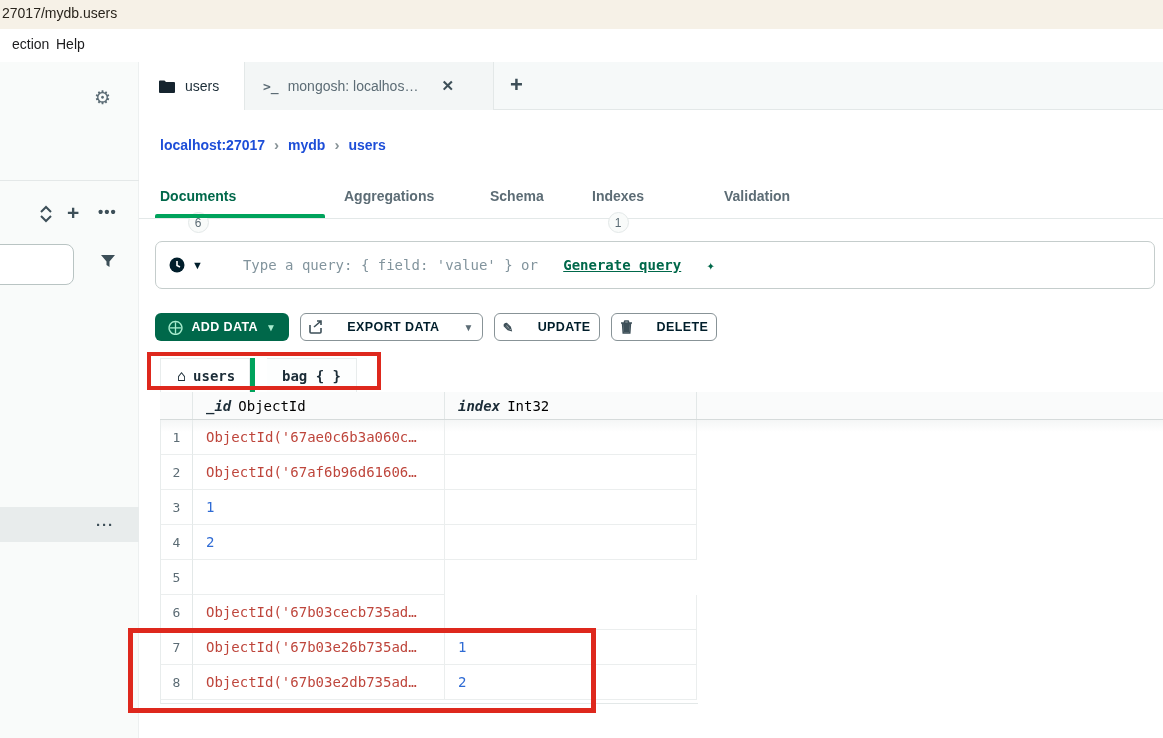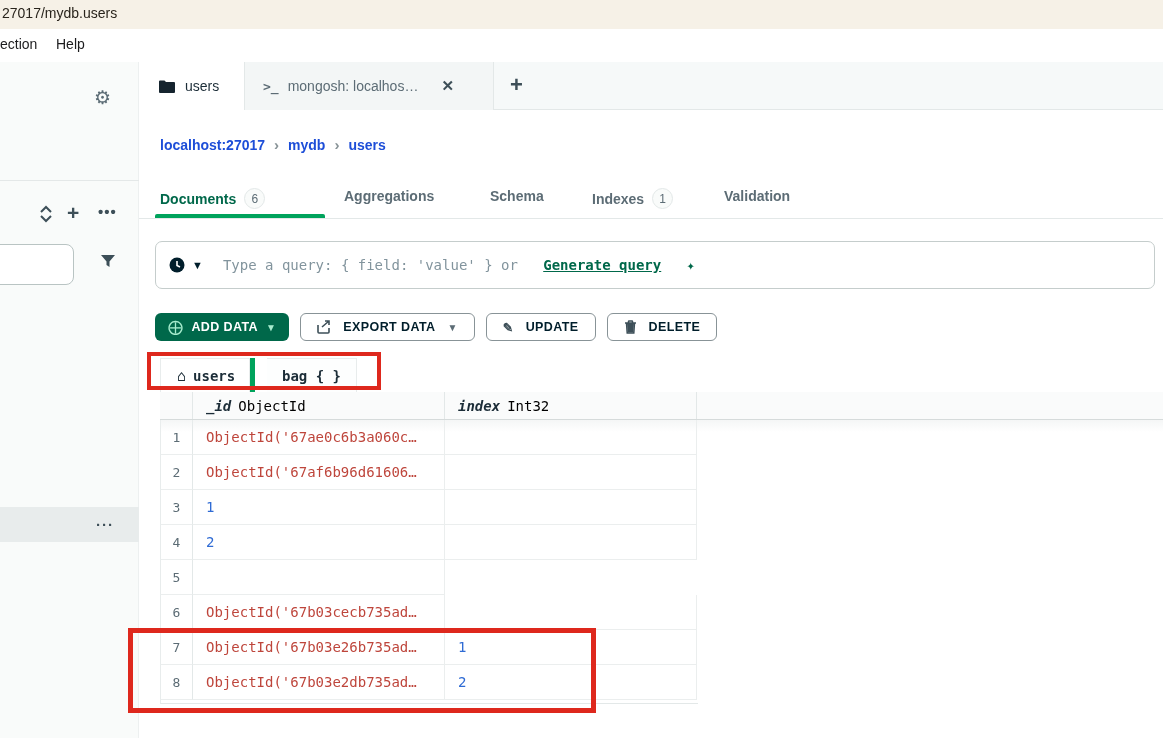--- a/index.html
+++ b/index.html
@@ -6,21 +6,21 @@
   html,body { width:1163px; height:738px; }
   body { font-family:"Liberation Sans", sans-serif; position:relative; background:#fff; overflow:hidden; }
 
   
   .titlebar { position:absolute; left:0; top:0; width:1163px; height:29px; background:#f6f1e7; }
   .titlebar span { position:absolute; left:2px; top:5px; font-size:14px; color:#29241c; }
 
   
   .menubar { position:absolute; left:0; top:29px; width:1163px; height:33px; background:#ffffff; }
   .menubar .mitem { position:absolute; top:7px; font-size:14px; color:#1c1c1e; cursor:default; }
-  .menubar .m0 { left:0px; }
+  .menubar .m0 { left:12px; }
   .menubar .m1 { left:56px; }
 
   
   .sidebar { position:absolute; left:0; top:62px; width:139px; height:676px; background:#f9fbfa; border-right:1px solid #edf0f0; }
   .gear-ic { position:absolute; left:94px; top:26px; font-size:19px; color:#5c6c75; line-height:1; }
   .side-div { position:absolute; left:0; top:118px; width:139px; height:1px; background:#e4e8e8; }
   .side-ic { position:absolute; color:#3d4f58; }
   .ic-collapse { left:38px; top:143px; }
   .ic-plus { left:67px; top:139px; font-size:21px; font-weight:bold; }
   .ic-dots { left:98px; top:141px; font-size:15px; font-weight:bold; letter-spacing:1px; }
@@ -43,41 +43,41 @@
   .close-ic { font-size:15px; font-weight:bold; color:#3d4f58; margin-left:14px; }
   .newtab-ic { position:absolute; left:371px; top:12px; font-size:22px; font-weight:bold; color:#3d4f58; line-height:1; }
 
   
   .crumbs { position:absolute; left:21px; top:74px; display:flex; align-items:center; gap:9px; }
   .crumbs .c { font-size:14px; font-weight:bold; color:#1d4ed8; }
   .crumbs .sep { font-size:15px; color:#889397; font-weight:bold; }
 
   
   .colltabs { position:absolute; left:0; top:118px; width:1024px; height:39px; border-bottom:1px solid #e3e8e8; }
-  .ctab { position:absolute; top:8px; display:flex; align-items:center; gap:8px; font-size:14px; font-weight:bold; color:#5c6c75; }
+  .ctab { position:absolute; top:8px; display:flex; align-items:center; gap:8px; font-size:14px; font-weight:bold; color:#5c6c75;flex-direction:column; }
   .ctab.active { color:#00684a; }
   .ct0 { left:21px; } .ct1 { left:205px; } .ct2 { left:351px; } .ct3 { left:453px; } .ct4 { left:585px; }
   .badge { display:inline-block; min-width:21px; height:21px; padding:0 6px; border:1px solid #e3e8e8; background:#f9fbfa; border-radius:11px; font-size:12px; font-weight:normal; color:#5c6c75; text-align:center; line-height:20px; }
   .ct-underline { position:absolute; left:16px; bottom:0; width:170px; height:4px; background:#00a35c; border-radius:2px 2px 0 0; }
 
   
   .querybar { position:absolute; left:16px; top:179px; width:1000px; height:48px; background:#fff; border:1px solid #c5cdcc; border-radius:7px; display:flex; align-items:center; }
   .qb-clock { margin-left:13px; width:16px; height:16px; }
   .qb-caret { margin-left:7px; font-size:11px; color:#001e2b; }
-  .qb-text { margin-left:20px; font-family:"DejaVu Sans Mono",monospace; font-size:14px; color:#82949d;text-align:center; }
+  .qb-text { margin-left:40px; font-family:"DejaVu Sans Mono",monospace; font-size:14px; color:#82949d;text-align:center; }
   .qb-gen { color:#00684a; font-weight:bold; text-decoration:underline; }
   .qb-spark { color:#00684a; font-size:14px; font-weight:bold; }
 
   
   .actions { position:absolute; left:16px; top:251px; height:28px; display:flex; gap:11px; }
   .btn { height:28px; border-radius:6px; display:flex; align-items:center; font-size:12.5px; font-weight:bold; letter-spacing:.4px; cursor:pointer; }
   .btn-green { background:#00684a; color:#fff; padding:0 13px; gap:8px; }
   .btn-green .pluscirc { color:#a7ecce; font-size:15px; font-weight:normal; }
   .btn-green .caret { color:#a7ecce; font-size:10px; }
-  .btn-white { background:#fff; border:1px solid #889397; color:#001e2b; padding:0 16px; gap:12px; }
+  .btn-white { background:#fff; border:1px solid #889397; color:#001e2b; padding:0 8px; gap:24px; }
   .btn-white .bic { color:#3d4f58; display:flex; }
   .btn-white .caret { color:#5c6c75; font-size:10px; }
 
   
   .tcrumbs { position:absolute; left:21px; top:296px; height:34px; display:flex; }
   .ttab { height:34px; display:flex; align-items:center; background:#fff; font-family:"DejaVu Sans Mono",monospace; font-size:14px; font-weight:bold; color:#1c2d38; }
   .ttab-users { width:90px; padding-left:16px; gap:7px; border:1px solid #e8ecec; border-bottom:none; }
   .greenbar { width:5px; height:34px; background:#00a35c; }
   .ttab-bag { width:90px; justify-content:center; border:1px solid #e8ecec; border-left:none; border-bottom:none; background:#fdfefe;margin-left:12px; }
   .home-ic { font-size:15px; font-weight:normal; }

